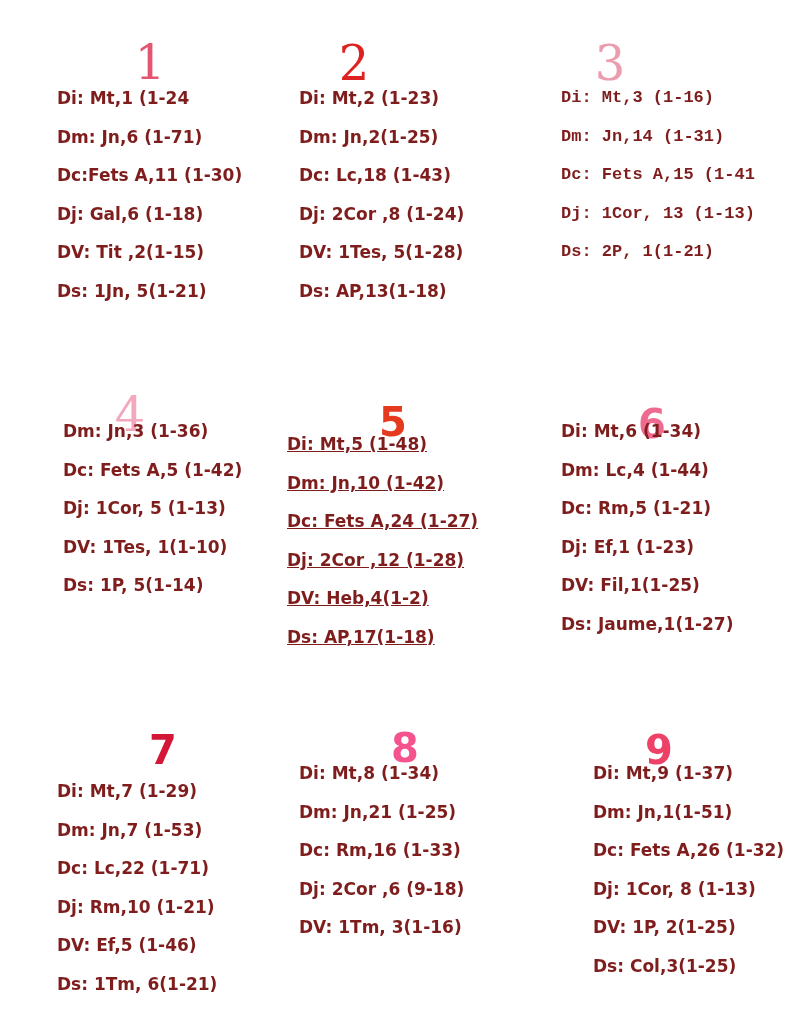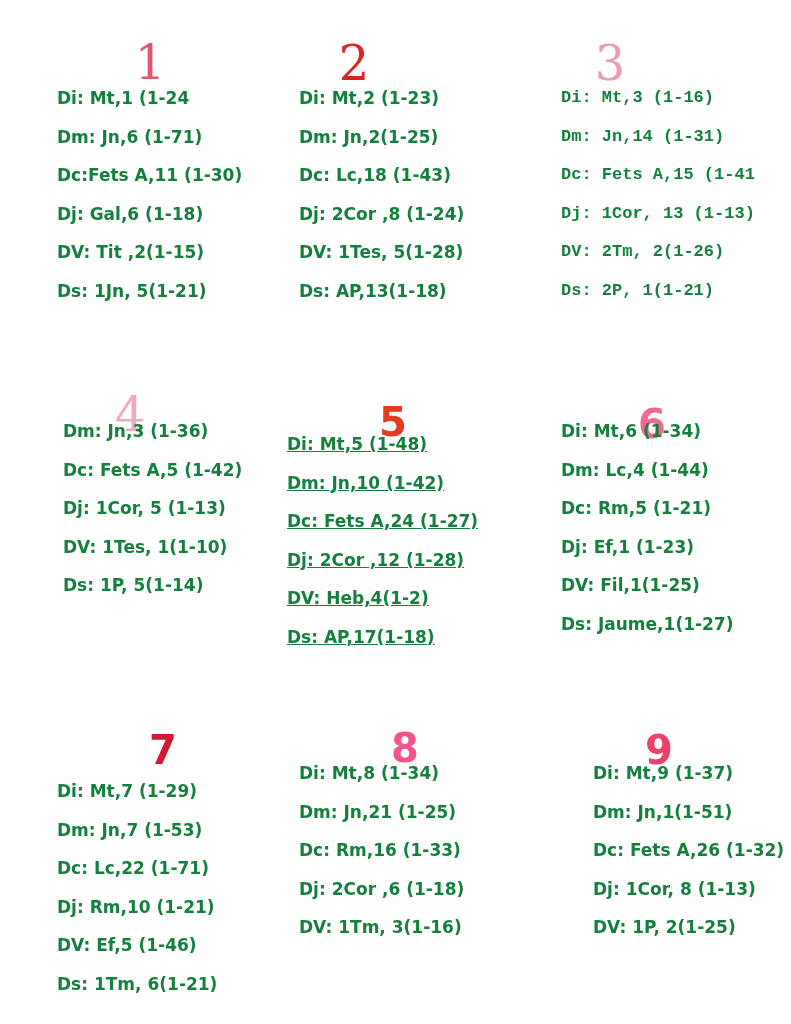--- a/index.html
+++ b/index.html
@@ -11,21 +11,21 @@
   .section { position:static; }
   .num {
     position:absolute; line-height:1; transform:translateX(-50%);
     white-space:nowrap;
   }
   .num.serif { font-family:"DejaVu Serif", serif; font-weight:normal; font-size:48px; }
   .num.sans  { font-family:"DejaVu Sans", sans-serif; font-weight:bold; font-size:40px; }
   .lines {
     position:absolute; font-family:"DejaVu Sans", sans-serif;
     font-weight:bold; font-size:17px; line-height:38.6px;
-    color:#15803d; white-space:nowrap; letter-spacing:0px;
+    color:#7f1d1d; white-space:nowrap; letter-spacing:0px;
   }
   .line { height:38.6px; }
 
   
   #s1 .num { left:150px; top:38px; }  #s1 .lines { left:57px;  top:79px;  }
   #s2 .num { left:354px; top:39px; }  #s2 .lines { left:299px; top:79px;  }
   #s3 .num { left:610px; top:39px; }  #s3 .lines { left:561px; top:79px;font-family:Liberation Mono, monospace;  }
   #s4 .num { left:130px; top:390px; } #s4 .lines { left:63px;  top:412px; }
   #s5 .num { left:393px; top:402px; } #s5 .lines { left:287px; top:425px;text-decoration:underline; }
   #s6 .num { left:652px; top:404px; } #s6 .lines { left:561px; top:412px; }
@@ -62,21 +62,20 @@
     </div>
   </div>
 
   <div class="section" id="s3">
     <div class="num serif" style="color: rgb(235, 157, 175);">3</div>
     <div class="lines">
       <div class="line">Di: Mt,3 (1-16)</div>
       <div class="line">Dm: Jn,14 (1-31)</div>
       <div class="line">Dc: Fets A,15 (1-41</div>
       <div class="line">Dj: 1Cor, 13 (1-13)</div>
-      <div class="line">DV: 2Tm, 2(1-26)</div>
       <div class="line">Ds: 2P, 1(1-21)</div>
     </div>
   </div>
 
   <div class="section" id="s4">
     <div class="num serif" style="color: rgb(242, 169, 189);">4</div>
     <div class="lines">
       <div class="line">Dm: Jn,3 (1-36)</div>
       <div class="line">Dc: Fets A,5 (1-42)</div>
       <div class="line">Dj: 1Cor, 5 (1-13)</div>
@@ -120,29 +119,30 @@
       <div class="line">Ds: 1Tm, 6(1-21)</div>
     </div>
   </div>
 
   <div class="section" id="s8">
     <div class="num sans" style="color: rgb(244, 83, 141);">8</div>
     <div class="lines">
       <div class="line">Di: Mt,8 (1-34)</div>
       <div class="line">Dm: Jn,21 (1-25)</div>
       <div class="line">Dc: Rm,16 (1-33)</div>
-      <div class="line">Dj: 2Cor ,6 (1-18)</div>
+      <div class="line">Dj: 2Cor ,6 (9-18)</div>
       <div class="line">DV: 1Tm, 3(1-16)</div>
     </div>
   </div>
 
   <div class="section" id="s9">
     <div class="num sans" style="color: rgb(238, 65, 104);">9</div>
     <div class="lines">
       <div class="line">Di: Mt,9 (1-37)</div>
       <div class="line">Dm: Jn,1(1-51)</div>
       <div class="line">Dc: Fets A,26 (1-32)</div>
       <div class="line">Dj: 1Cor, 8 (1-13)</div>
       <div class="line">DV: 1P, 2(1-25)</div>
+      <div class="line">Ds: Col,3(1-25)</div>
     </div>
   </div>
 
 </div>
 
 </body></html>

